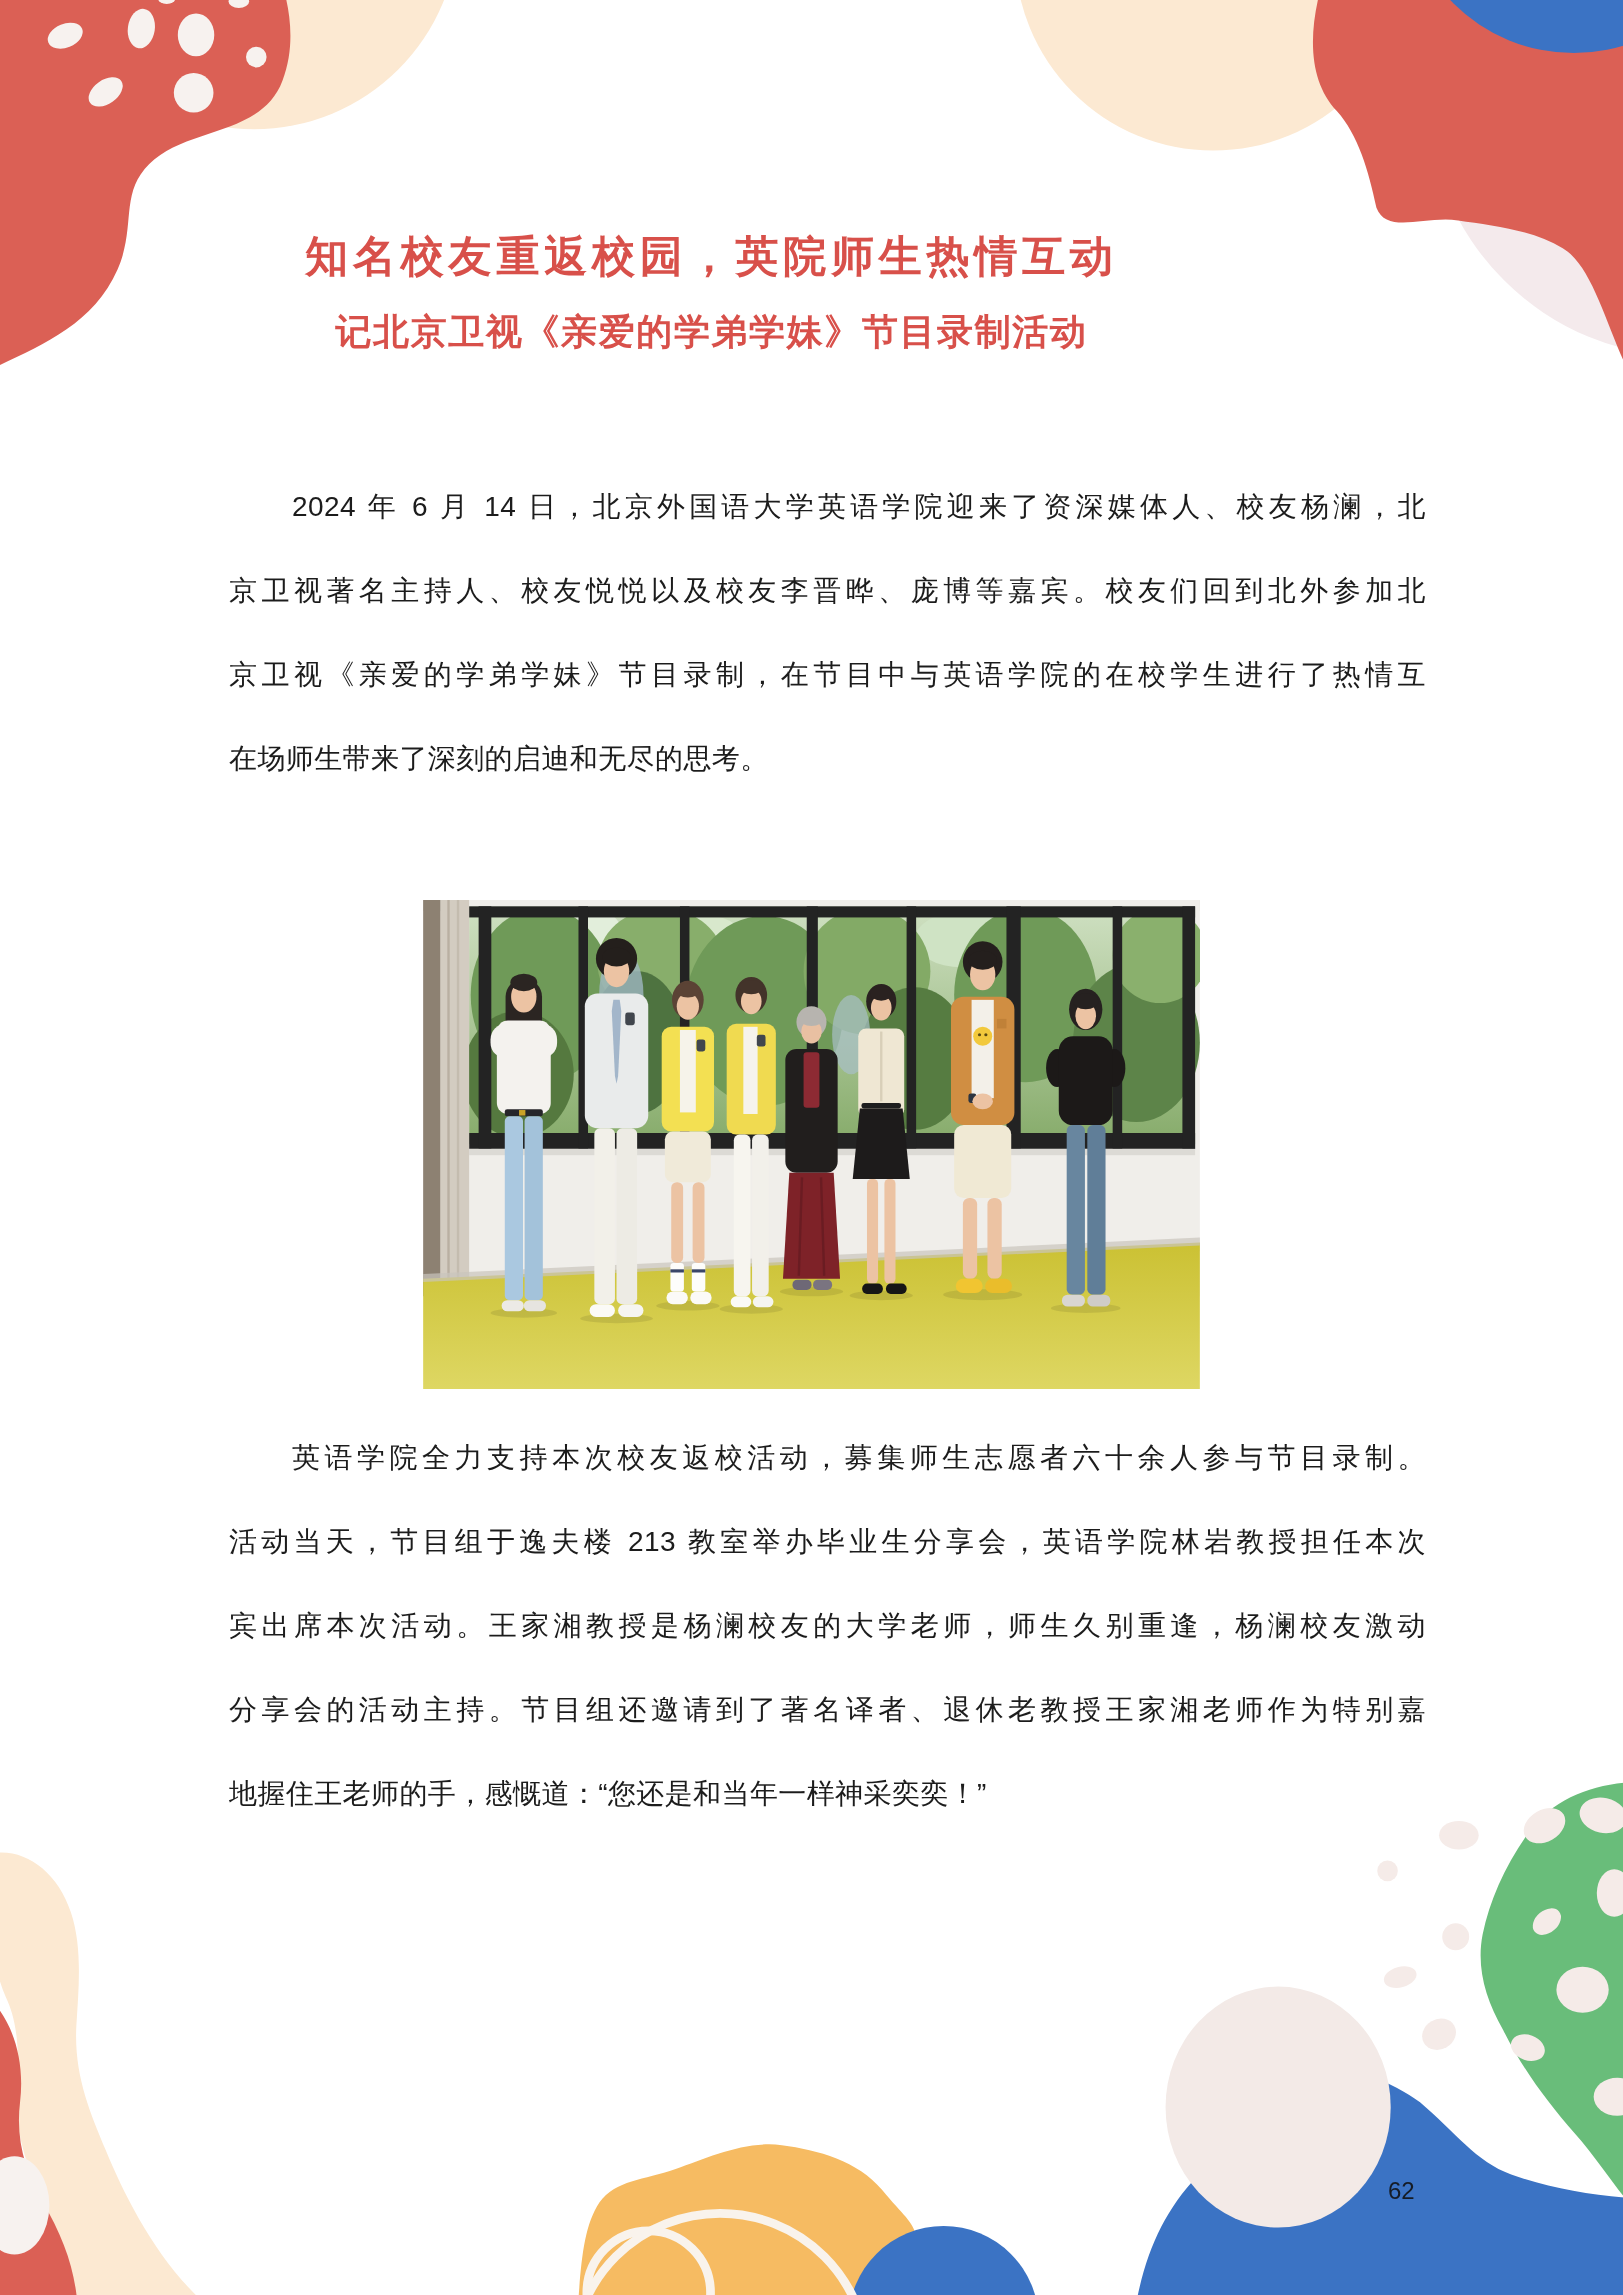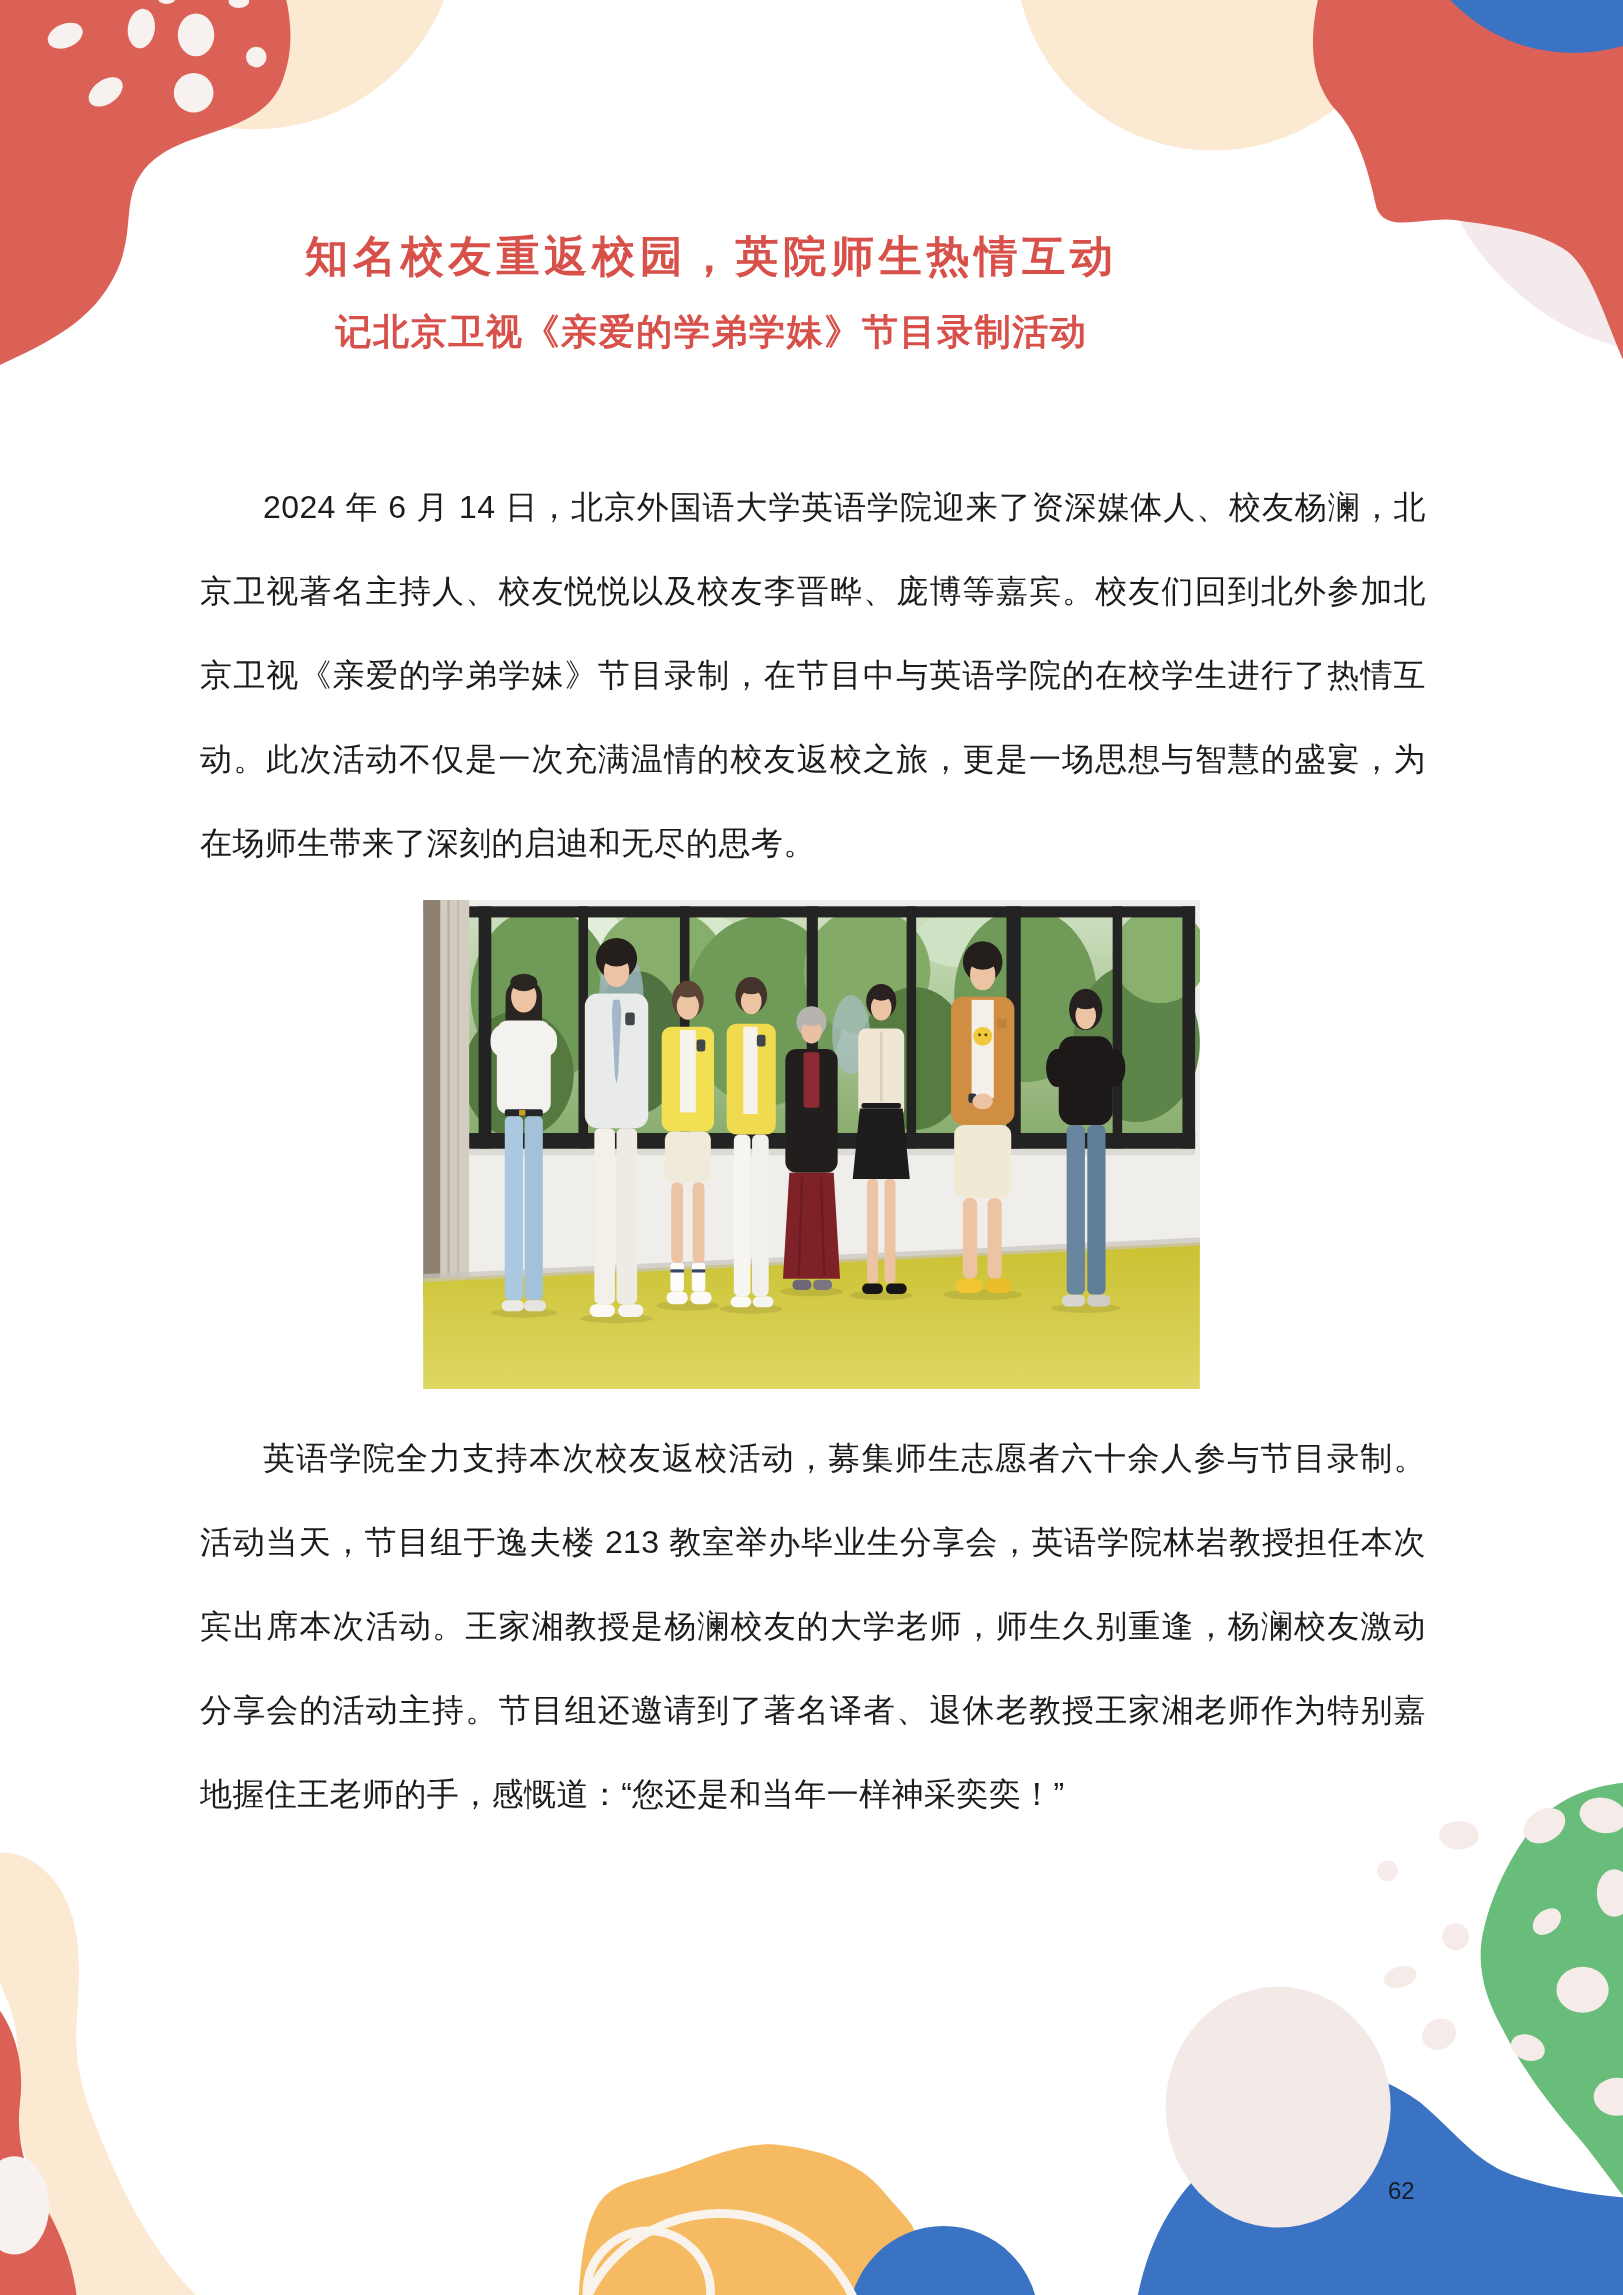--- a/index.html
+++ b/index.html
@@ -17,22 +17,22 @@
     text-align:center;font-weight:bold;
     color:var(--title_red,#d8504a);
     z-index:1;line-height:56px;
   }
   .t1{top:228px;font-size:43px;letter-spacing:4.8px}
   .t2{top:304px;font-size:36px;letter-spacing:1.6px}
   .para{position:absolute;left:200px;width:1226px;z-index:1}
   .p1{top:465px}
   .p2{top:1416px}
   .line{
-    height:84px;line-height:84px;font-size:32px;letter-spacing:0.4px;
-    text-align:justify;text-align-last:justify;text-justify:inter-character;
+    height:84px;line-height:84px;font-size:28px;letter-spacing:0.4px;
+    text-align:justify;text-align-last:justify;text-justify:inter-character;margin-left:29px;
   }
   .indent{padding-left:63px}
   .no-just{text-align-last:left}
   .photo{position:absolute;left:423px;top:900px;width:777px;height:489px;z-index:1}
   .page-number{
     position:absolute;left:1388px;top:2161px;z-index:2;
     font-size:24px;color:var(--page_number_color,#151c26);margin-top:16px;
   }
 </style>
 </head>
@@ -98,21 +98,20 @@
   </g>
 </svg>
 
 <h1 class="title t1">知名校友重返校园，英院师生热情互动</h1>
 <h1 class="title t2">记北京卫视《亲爱的学弟学妹》节目录制活动</h1>
 
 <div class="para p1">
   <div class="line indent">2024 年 6 月 14 日，北京外国语大学英语学院迎来了资深媒体人、校友杨澜，北</div>
   <div class="line">京卫视著名主持人、校友悦悦以及校友李晋晔、庞博等嘉宾。校友们回到北外参加北</div>
   <div class="line">京卫视《亲爱的学弟学妹》节目录制，在节目中与英语学院的在校学生进行了热情互</div>
-  <div class="line">动。此次活动不仅是一次充满温情的校友返校之旅，更是一场思想与智慧的盛宴，为</div>
   <div class="line no-just">在场师生带来了深刻的启迪和无尽的思考。</div>
 </div>
 
 <svg class="photo" viewBox="0 0 980 617" aria-hidden="true">
   <defs>
     <linearGradient id="glassG" x1="0" y1="0" x2="0" y2="1">
       <stop offset="0" stop-color="#cfe0c2"></stop>
         <stop offset="1" stop-color="#86ab6a"></stop>
     </linearGradient>
     <linearGradient id="floorG" x1="0" y1="0" x2="0" y2="1">

